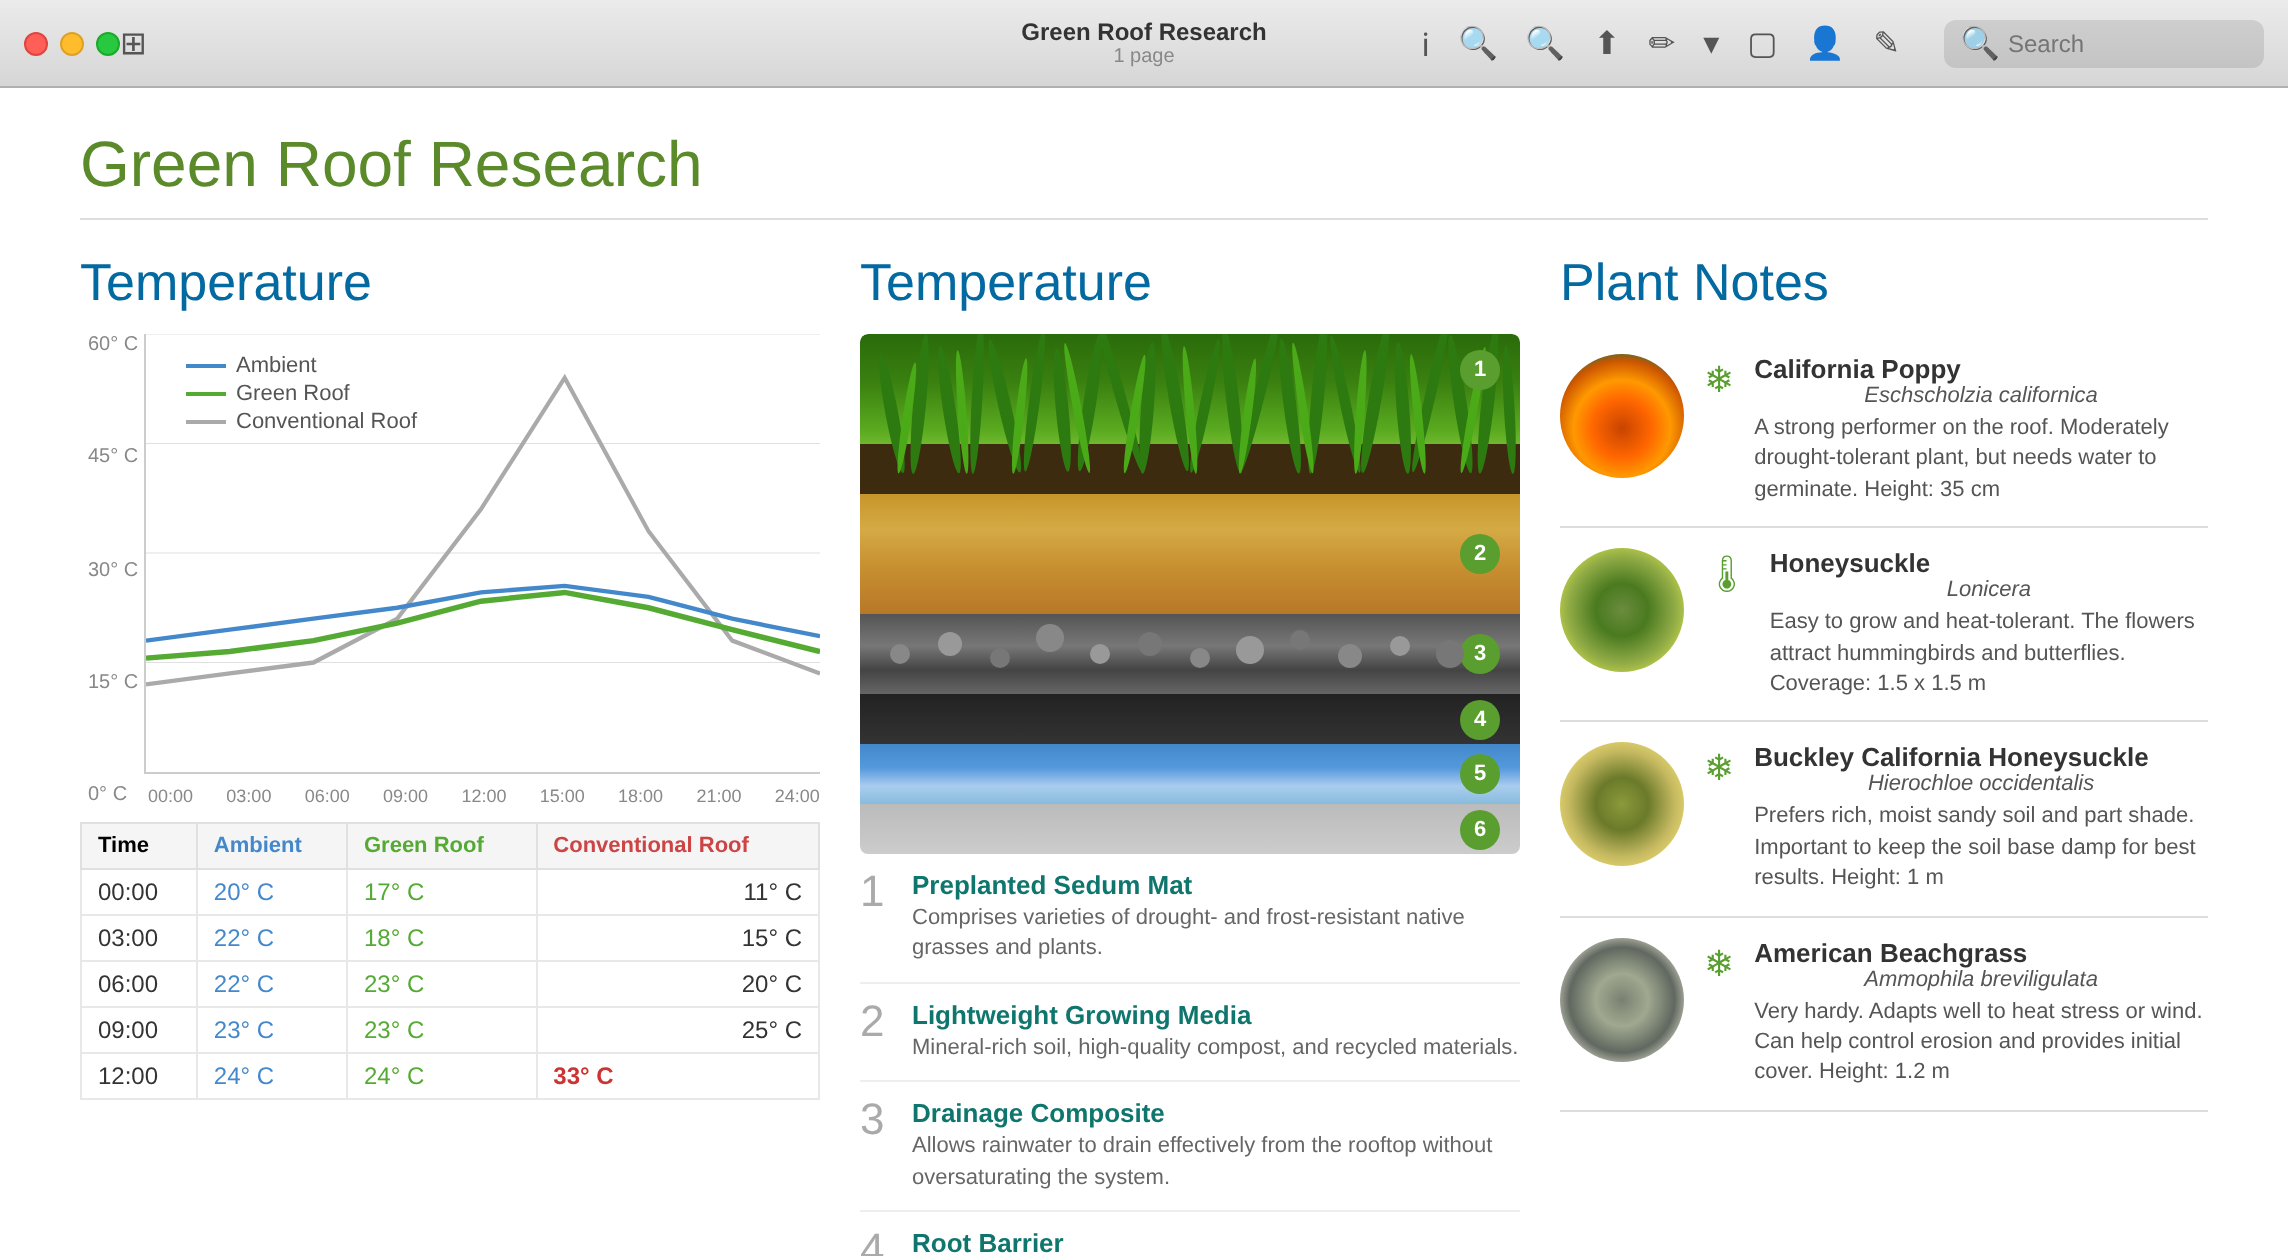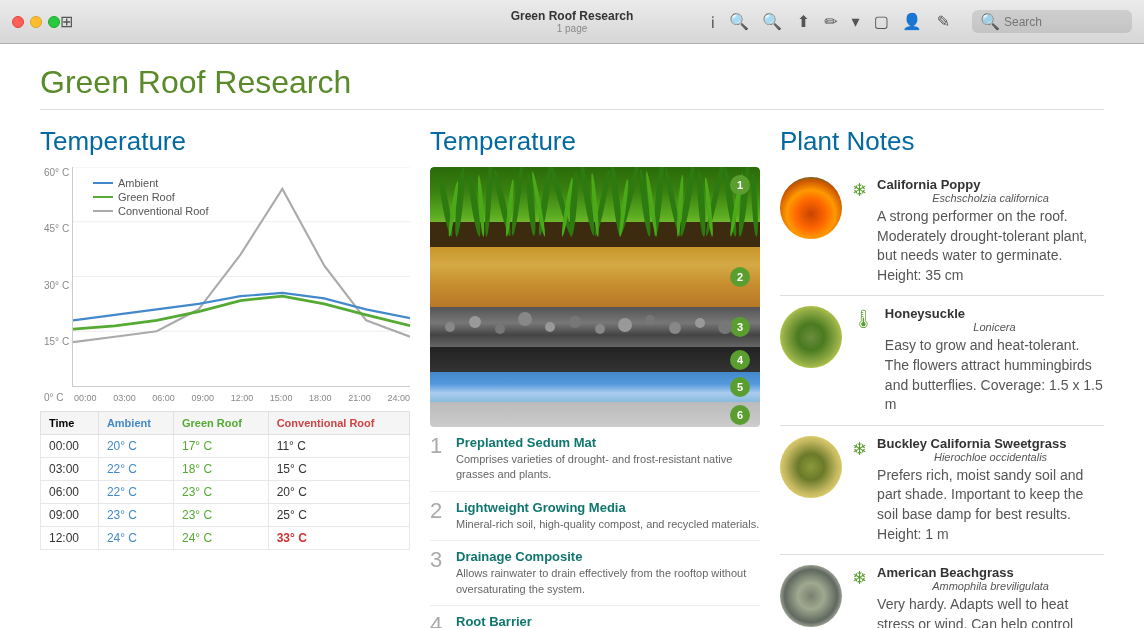--- a/index.html
+++ b/index.html
@@ -181,21 +181,21 @@
     .temp-table th.ambient { color: #4488cc; }
     .temp-table th.greenroof { color: #55aa33; }
     .temp-table th.conventional { color: #cc4444; }
     .temp-table td {
       padding: 4px 8px;
       border: 1px solid #e8e8e8;
       font-size: 12px;
     }
     .temp-table td.ambient { color: #4488cc; }
     .temp-table td.greenroof { color: #55aa33; }
-    .temp-table td.conventional-normal { color: #333; }
+    .temp-table td.conventional-normal { color: #333; text-align: right; }
     .temp-table td.conventional-hot { color: #cc3333; font-weight: 600; }
     .temp-table .time-col { color: #333; }
 
     
     .layer-badge {
       position: absolute;
       width: 20px;
       height: 20px;
       border-radius: 50%;
       background: #5a9e2f;
@@ -270,21 +270,21 @@
       font-weight: 700;
       color: #333;
     }
     .plant-scientific {
       font-size: 11px;
       font-style: italic;
       color: #555;
       text-align: center;
     }
     .plant-desc {
-      font-size: 14px;
+      font-size: 11px;
       color: #555;
       line-height: 1.4;
       margin-top: 3px;
     }
 
     
     .photo-california-poppy {
       background: radial-gradient(circle at 50% 60%, #c84400 0%, #ff6600 30%, #ff9900 50%, #cc5500 70%, #556b2f 80%, #2d5a1b 100%);
     }
     .photo-honeysuckle {
@@ -596,21 +596,21 @@
       <div class="plant-scientific">Lonicera</div>
       <div class="plant-desc">Easy to grow and heat-tolerant. The flowers attract hummingbirds and butterflies. Coverage: 1.5 x 1.5 m</div>
     </div>
   </li>
           <li class="plant-item">
     <div class="plant-photo photo-sweetgrass"></div>
     <div class="plant-icon-container">
       <span class="plant-icon">❄</span>
     </div>
     <div class="plant-info">
-      <div class="plant-name">Buckley California Sweetgrass</div>
+      <div class="plant-name">Buckley California Honeysuckle</div>
       <div class="plant-scientific">Hierochloe occidentalis</div>
       <div class="plant-desc">Prefers rich, moist sandy soil and part shade. Important to keep the soil base damp for best results. Height: 1 m</div>
     </div>
   </li>
           <li class="plant-item">
     <div class="plant-photo photo-beachgrass"></div>
     <div class="plant-icon-container">
       <span class="plant-icon">❄</span>
     </div>
     <div class="plant-info">

